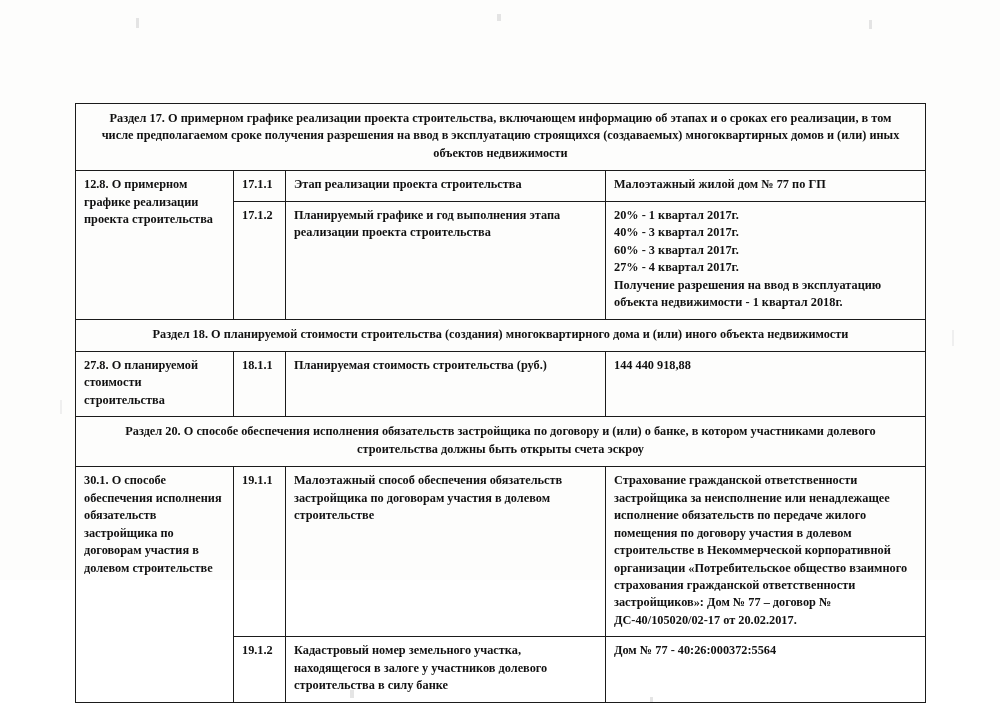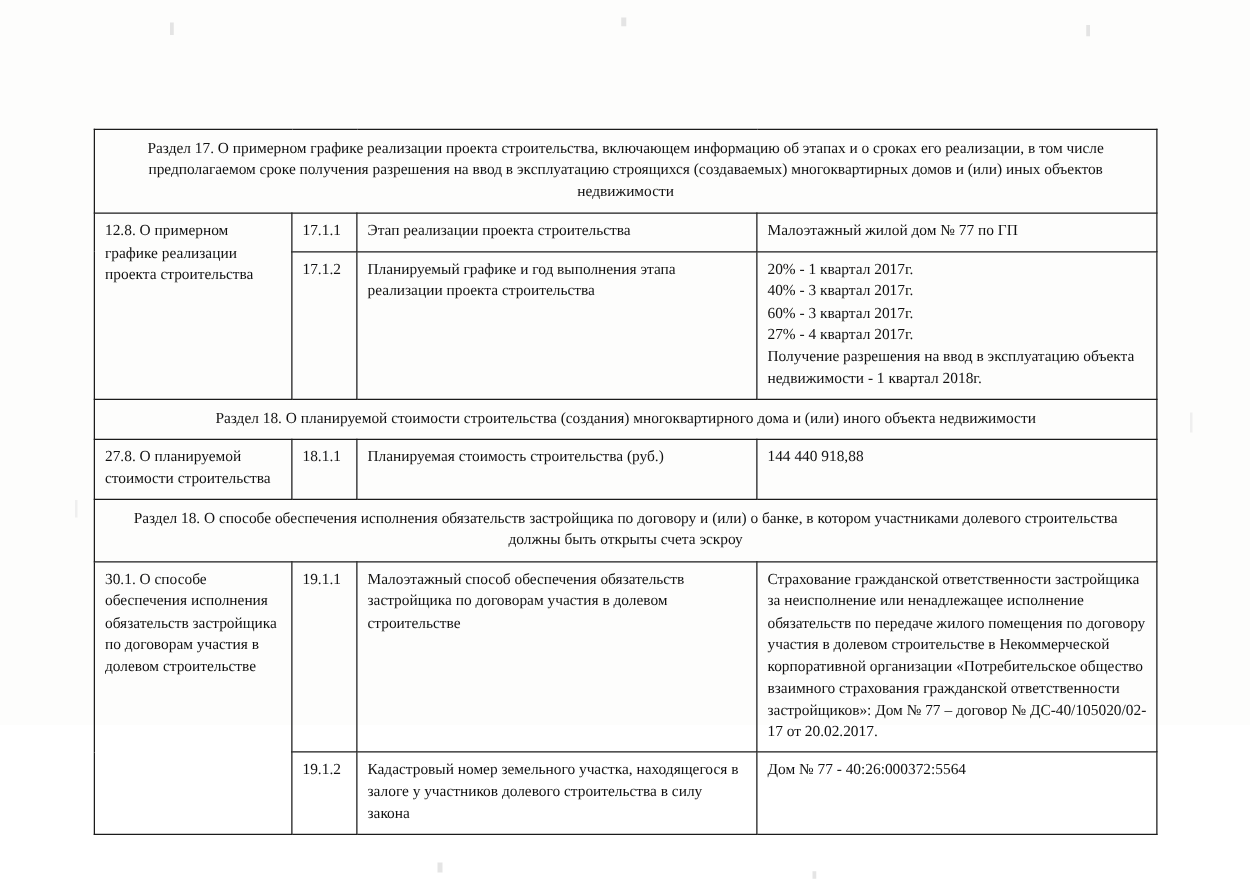--- a/index.html
+++ b/index.html
@@ -15,20 +15,21 @@
     position: relative;
     overflow: hidden;
   }
   .page {
     position: absolute;
     left: 0;
     top: 0;
     width: 1000px;
     height: 580px;
     background: #fdfdfc;
+    font-weight: bold;
   }
   .doc-table {
     position: absolute;
     left: 75px;
     top: 103px;
     width: 850px;
     border-collapse: collapse;
     table-layout: fixed;
     font-size: 12.3px;
     line-height: 1.42;
@@ -108,31 +109,31 @@
       </tr>
 
       <tr>
         <td>27.8. О планируемой стоимости строительства</td>
         <td>18.1.1</td>
         <td>Планируемая стоимость строительства (руб.)</td>
         <td>144 440 918,88</td>
       </tr>
 
       <tr class="section-head">
-        <td colspan="4">Раздел 18. О способе обеспечения исполнения обязательств застройщика по договору и (или) о банке, в котором участниками долевого строительства должны быть открыты счета эскроу</td>
+        <td colspan="4">Раздел 20. О способе обеспечения исполнения обязательств застройщика по договору и (или) о банке, в котором участниками долевого строительства должны быть открыты счета эскроу</td>
       </tr>
 
       <tr>
         <td rowspan="2">30.1. О способе обеспечения исполнения обязательств застройщика по договорам участия в долевом строительстве</td>
         <td>19.1.1</td>
         <td>Малоэтажный способ обеспечения обязательств застройщика по договорам участия в долевом строительстве</td>
         <td>Страхование гражданской ответственности застройщика за неисполнение или ненадлежащее исполнение обязательств по передаче жилого помещения по договору участия в долевом строительстве в Некоммерческой корпоративной организации «Потребительское общество взаимного страхования гражданской ответственности застройщиков»: Дом № 77 – договор № ДС-40/105020/02-17 от 20.02.2017.</td>
       </tr>
 
       <tr>
         <td>19.1.2</td>
-        <td>Кадастровый номер земельного участка, находящегося в залоге у участников долевого строительства в силу закона</td>
+        <td>Кадастровый номер земельного участка, находящегося в залоге у участников долевого строительства в силу банке</td>
         <td>Дом № 77 - 40:26:000372:5564</td>
       </tr>
 
     </tbody>
   </table>
 </div>
 
 </body></html>

